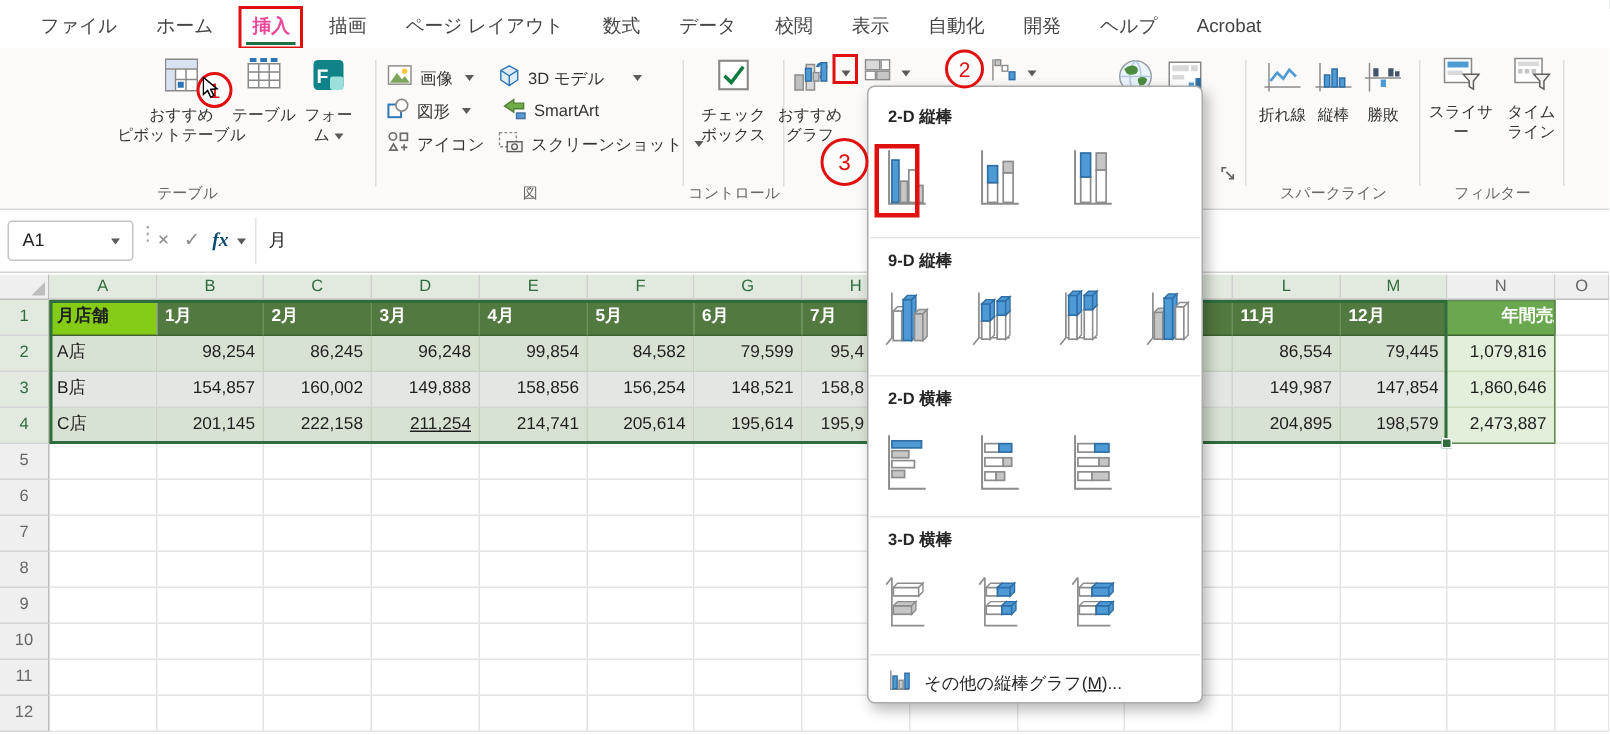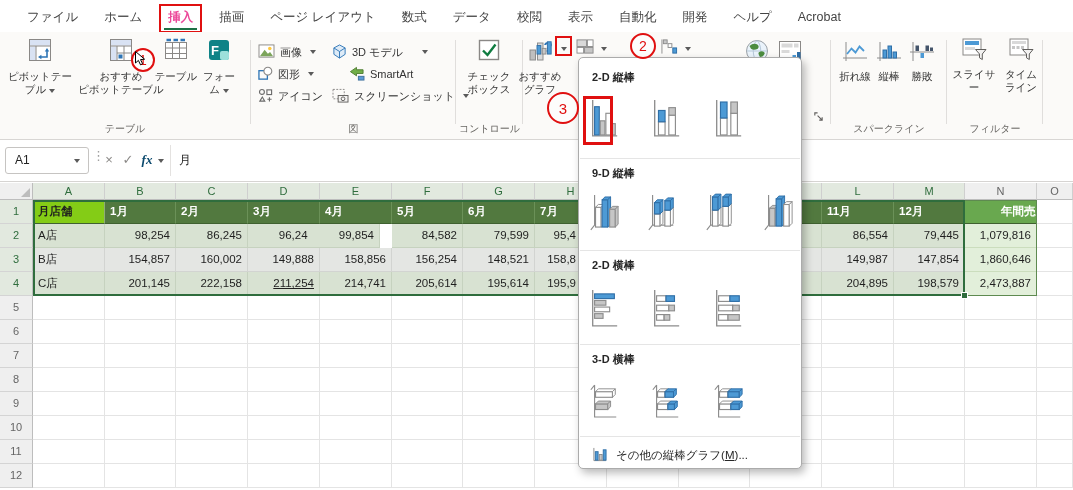--- a/index.html
+++ b/index.html
@@ -94,31 +94,20 @@
     <span class="tab">校閲</span>
     <span class="tab">表示</span>
     <span class="tab">自動化</span>
     <span class="tab">開発</span>
     <span class="tab">ヘルプ</span>
     <span class="tab">Acrobat</span>
   </nav>
 
   <div class="ribbon">
 
-    <div class="bigbtn" style="left:6px;width:68px;">
-      <span><svg viewBox="0 0 26 26" width="26" height="26">
-            <rect x="2.5" y="2.5" width="21" height="21" fill="#fff" stroke="#8A8886"></rect>
-            <rect x="3" y="3" width="20" height="5.5" fill="#D9E2F3"></rect>
-            <rect x="3" y="9.5" width="5.5" height="13.5" fill="#D9E2F3"></rect>
-            <path d="M2.5 9 H23.5 M9 9 V23.5" stroke="#8A8886" fill="none"></path>
-            <path d="M13.5 20 H20 V13.5" fill="none" stroke="#2E75B6" stroke-width="1.6"></path>
-            <path d="M11 20 l3.4 2.2 v-4.4 z M20 11 l2.2 3.4 h-4.4 z" fill="#2E75B6"></path>
-          </svg></span>
-      <span><span>ピボットテー</span><br><span>ブル</span><span class="chev"></span></span>
-    </div>
     <div class="bigbtn" style="left:74px;width:94px;">
       <span><svg viewBox="0 0 26 26" width="26" height="26">
             <rect x="2.5" y="2.5" width="21" height="21" fill="#fff" stroke="#8A8886"></rect>
             <rect x="3" y="3" width="20" height="5.5" fill="#D9E2F3"></rect>
             <rect x="3" y="9.5" width="5.5" height="13.5" fill="#D9E2F3"></rect>
             <path d="M2.5 9 H23.5 M9 9 V23.5 M16 9 V23.5 M9 16 H23.5" stroke="#8A8886" fill="none"></path>
             <rect x="10.5" y="17.5" width="4" height="4" fill="#2E75B6"></rect>
           </svg></span>
       <span><span>おすすめ</span><br><span>ピボットテーブル</span></span>
     </div>
@@ -168,21 +157,21 @@
       <span>アイコン</span>
     </div>
     <div class="smallbtn" style="left:332px;top:10px;width:104px;">
       <span><svg viewBox="0 0 16 16" width="15" height="15">
             <path d="M8 1 L14 4.2 V11 L8 15 L2 11 V4.2 Z" fill="#DEEBF7" stroke="#2E75B6"></path>
             <path d="M2 4.2 L8 8 L14 4.2 M8 8 V15" stroke="#2E75B6" fill="none"></path>
           </svg></span>
       <span>3D モデル</span>
         <span class="chev" style="margin-left:14px;"></span>
     </div>
-    <div class="smallbtn" style="left:348px;top:32px;">
+    <div class="smallbtn" style="left:334px;top:32px;">
       <span><svg viewBox="0 0 18 16" width="17" height="15">
             <path d="M16 4 H9 V1.5 L2.5 6 L9 10.5 V8 H16 Z" fill="#70AD47" stroke="#507E32"></path>
             <rect x="11" y="11" width="6" height="4" fill="#5B9BD5" stroke="#41719C"></rect>
           </svg></span>
       <span>SmartArt</span>
     </div>
     <div class="smallbtn" style="left:332px;top:54px;">
       <span><svg viewBox="0 0 18 16" width="17" height="15">
             <rect x="1" y="1.5" width="12" height="10" fill="none" stroke="#8A8886" stroke-dasharray="2 1.5"></rect>
             <rect x="6.5" y="8" width="10.5" height="7" fill="#F3F2F1" stroke="#605E5C"></rect>
@@ -380,21 +369,21 @@
       <div class="cell thead" style="left:679px;top:17px;width:71px;height:24px;line-height:23px;"></div>
       <div class="cell thead" style="left:750px;top:17px;width:72px;height:24px;line-height:23px;"></div>
       <div class="cell thead" style="left:822px;top:17px;width:72px;height:24px;line-height:23px;">11月</div>
       <div class="cell thead" style="left:894px;top:17px;width:71px;height:24px;line-height:23px;">12月</div>
       <div class="cell thead-total" style="left:965px;top:17px;width:72px;height:24px;line-height:23px;padding-left:36px;">年間売上</div>
       <div class="cell" style="left:1037px;top:17px;width:36px;height:24px;line-height:23px;"></div>
       <div class="cell band-g" style="left:33px;top:41px;width:72px;height:24px;line-height:23px;">A店</div>
       <div class="cell band-g num" style="left:105px;top:41px;width:71px;height:24px;line-height:23px;">98,254</div>
       <div class="cell band-g num" style="left:176px;top:41px;width:72px;height:24px;line-height:23px;">86,245</div>
       <div class="cell band-g num" style="left:248px;top:41px;width:72px;height:24px;line-height:23px;">96,248</div>
-      <div class="cell band-g num" style="left:308px;top:41px;width:72px;height:24px;line-height:23px;text-align:right;">99,854</div>
+      <div class="cell band-g num" style="left:320px;top:41px;width:72px;height:24px;line-height:23px;text-align:right;">99,854</div>
       <div class="cell band-g num" style="left:392px;top:41px;width:71px;height:24px;line-height:23px;">84,582</div>
       <div class="cell band-g num" style="left:463px;top:41px;width:72px;height:24px;line-height:23px;">79,599</div>
       <div class="cell band-g num cut" style="left:535px;top:41px;width:72px;height:24px;line-height:23px;">95,4</div>
       <div class="cell band-g num" style="left:607px;top:41px;width:72px;height:24px;line-height:23px;"></div>
       <div class="cell band-g num" style="left:679px;top:41px;width:71px;height:24px;line-height:23px;"></div>
       <div class="cell band-g num" style="left:750px;top:41px;width:72px;height:24px;line-height:23px;"></div>
       <div class="cell band-g num" style="left:822px;top:41px;width:72px;height:24px;line-height:23px;">86,554</div>
       <div class="cell band-g num" style="left:894px;top:41px;width:71px;height:24px;line-height:23px;">79,445</div>
       <div class="cell total num" style="left:965px;top:41px;width:72px;height:24px;line-height:23px;">1,079,816</div>
       <div class="cell" style="left:1037px;top:41px;width:36px;height:24px;line-height:23px;"></div>

